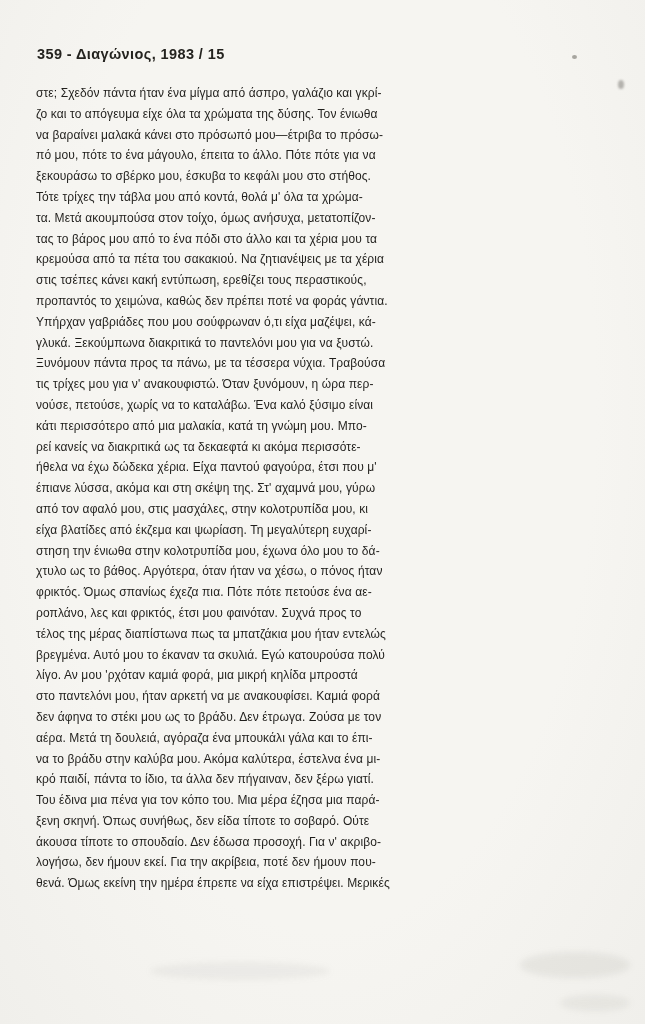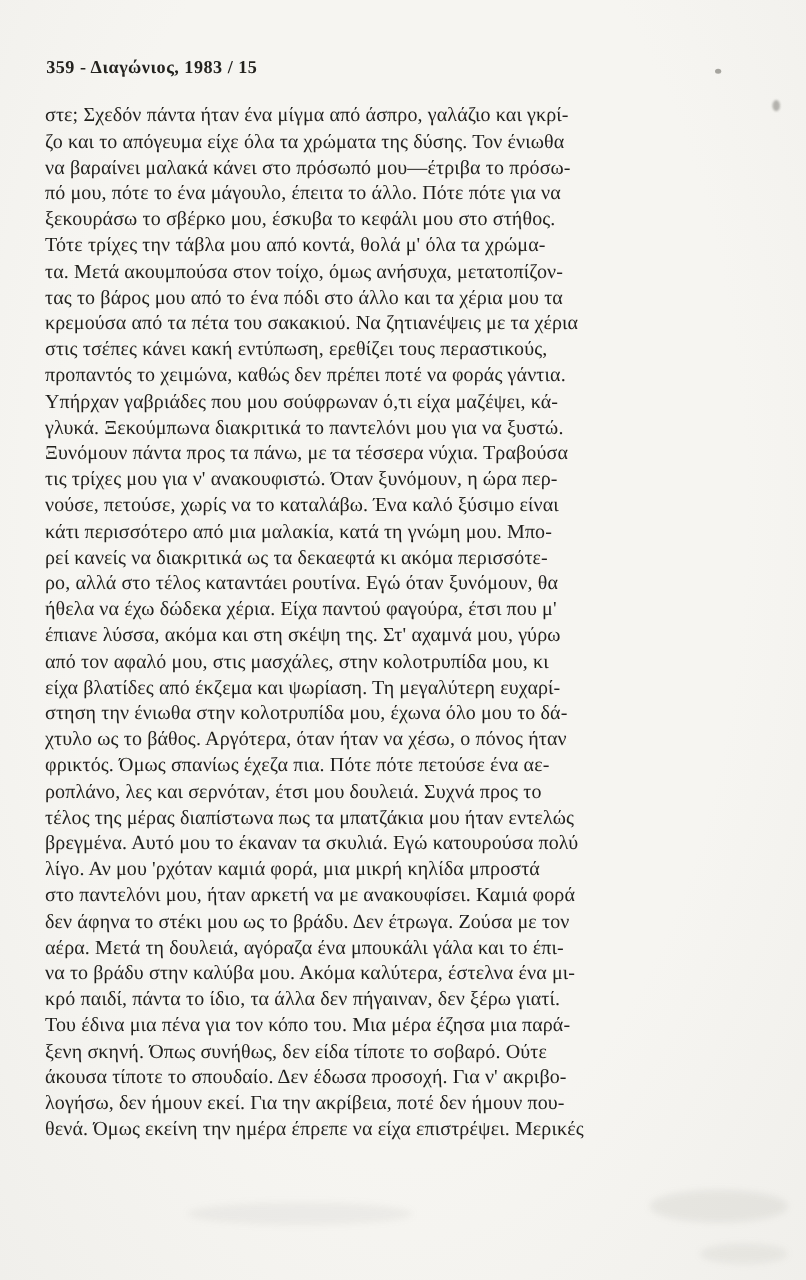--- a/index.html
+++ b/index.html
@@ -7,41 +7,41 @@
     padding: 0;
     background: #e9e8e4;
   }
   .page {
     position: relative;
     width: 645px;
     height: 1024px;
     background:
       radial-gradient(ellipse at 50% 40%, #f6f5f1 60%, #f0efeb 100%);
     overflow: hidden;
-    font-family: Liberation Serif, serif;
+    font-family: Liberation Sans, sans-serif;
     color: #1f1e1c;
   }
   .running-head {
     position: absolute;
     left: 37px;
     top: 46px;
     font-size: 14.5px;
     font-weight: bold;
     letter-spacing: 0.4px;
     color: #24231f;
     white-space: nowrap;
   }
   .body-text {
     position: absolute;
     left: 36px;
     top: 83px;
     width: 577px;
   }
   .line {
-    font-size: 16px;
+    font-size: 12px;
     line-height: 20.8px;
     height: 20.8px;
     text-align: justify;
     text-align-last: justify;
     -moz-text-align-last: justify;
     white-space: nowrap;
     overflow: visible;
     letter-spacing: 0.1px;
     color: #201f1c;
   }
@@ -77,29 +77,28 @@
       <div class="line">κρεμούσα από τα πέτα του σακακιού. Να ζητιανέψεις με τα χέρια</div>
       <div class="line">στις τσέπες κάνει κακή εντύπωση, ερεθίζει τους περαστικούς,</div>
       <div class="line">προπαντός το χειμώνα, καθώς δεν πρέπει ποτέ να φοράς γάντια.</div>
       <div class="line">Υπήρχαν γαβριάδες που μου σούφρωναν ό,τι είχα μαζέψει, κά-</div>
       <div class="line">γλυκά. Ξεκούμπωνα διακριτικά το παντελόνι μου για να ξυστώ.</div>
       <div class="line">Ξυνόμουν πάντα προς τα πάνω, με τα τέσσερα νύχια. Τραβούσα</div>
       <div class="line">τις τρίχες μου για ν' ανακουφιστώ. Όταν ξυνόμουν, η ώρα περ-</div>
       <div class="line">νούσε, πετούσε, χωρίς να το καταλάβω. Ένα καλό ξύσιμο είναι</div>
       <div class="line">κάτι περισσότερο από μια μαλακία, κατά τη γνώμη μου. Μπο-</div>
       <div class="line">ρεί κανείς να διακριτικά ως τα δεκαεφτά κι ακόμα περισσότε-</div>
-      <div class="line">ρο, αλλά στο τέλος καταντάει ρουτίνα. Εγώ όταν ξυνόμουν, θα</div>
       <div class="line">ήθελα να έχω δώδεκα χέρια. Είχα παντού φαγούρα, έτσι που μ'</div>
       <div class="line">έπιανε λύσσα, ακόμα και στη σκέψη της. Στ' αχαμνά μου, γύρω</div>
       <div class="line">από τον αφαλό μου, στις μασχάλες, στην κολοτρυπίδα μου, κι</div>
       <div class="line">είχα βλατίδες από έκζεμα και ψωρίαση. Τη μεγαλύτερη ευχαρί-</div>
       <div class="line">στηση την ένιωθα στην κολοτρυπίδα μου, έχωνα όλο μου το δά-</div>
       <div class="line">χτυλο ως το βάθος. Αργότερα, όταν ήταν να χέσω, ο πόνος ήταν</div>
       <div class="line">φρικτός. Όμως σπανίως έχεζα πια. Πότε πότε πετούσε ένα αε-</div>
-      <div class="line">ροπλάνο, λες και σερνόταν, έτσι μου δουλειά. Συχνά προς το</div>
+      <div class="line">ροπλάνο, λες και φρικτός, έτσι μου φαινόταν. Συχνά προς το</div>
       <div class="line">τέλος της μέρας διαπίστωνα πως τα μπατζάκια μου ήταν εντελώς</div>
       <div class="line">βρεγμένα. Αυτό μου το έκαναν τα σκυλιά. Εγώ κατουρούσα πολύ</div>
       <div class="line">λίγο. Αν μου 'ρχόταν καμιά φορά, μια μικρή κηλίδα μπροστά</div>
       <div class="line">στο παντελόνι μου, ήταν αρκετή να με ανακουφίσει. Καμιά φορά</div>
       <div class="line">δεν άφηνα το στέκι μου ως το βράδυ. Δεν έτρωγα. Ζούσα με τον</div>
       <div class="line">αέρα. Μετά τη δουλειά, αγόραζα ένα μπουκάλι γάλα και το έπι-</div>
       <div class="line">να το βράδυ στην καλύβα μου. Ακόμα καλύτερα, έστελνα ένα μι-</div>
       <div class="line">κρό παιδί, πάντα το ίδιο, τα άλλα δεν πήγαιναν, δεν ξέρω γιατί.</div>
       <div class="line">Του έδινα μια πένα για τον κόπο του. Μια μέρα έζησα μια παρά-</div>
       <div class="line">ξενη σκηνή. Όπως συνήθως, δεν είδα τίποτε το σοβαρό. Ούτε</div>

